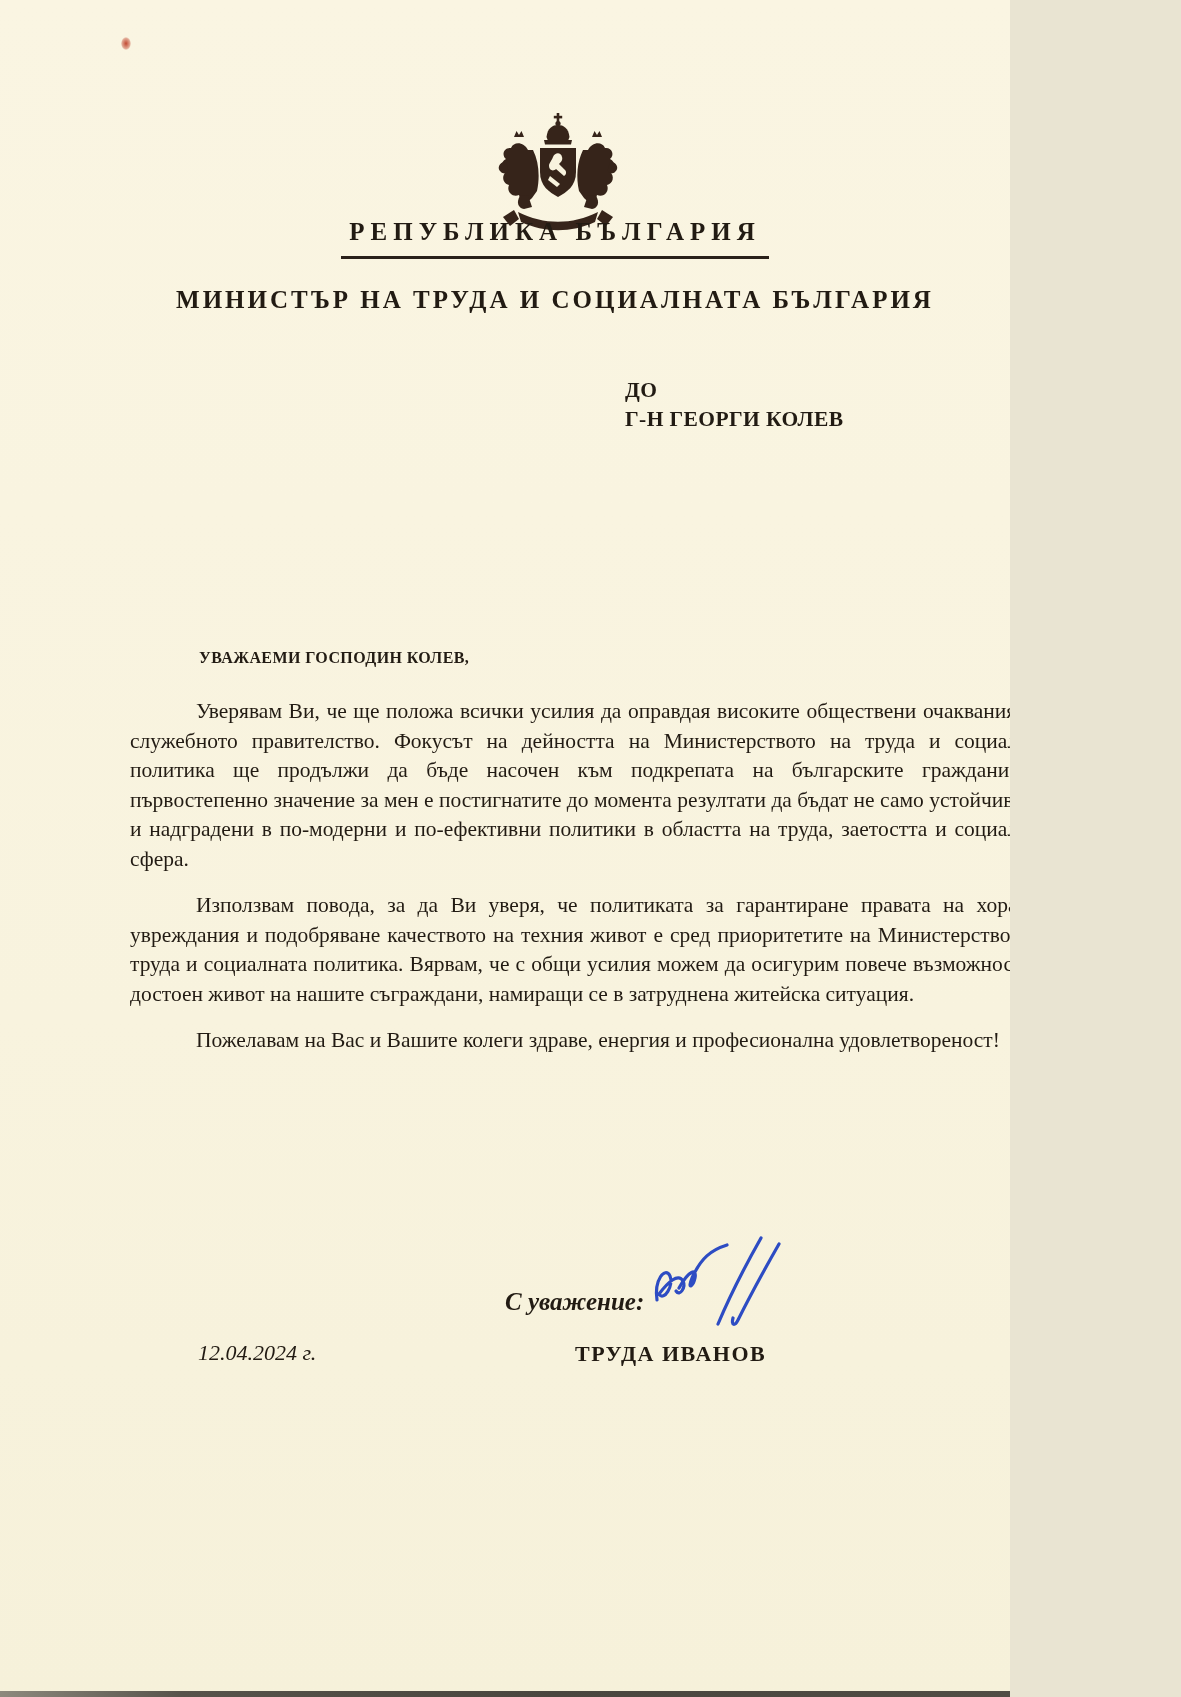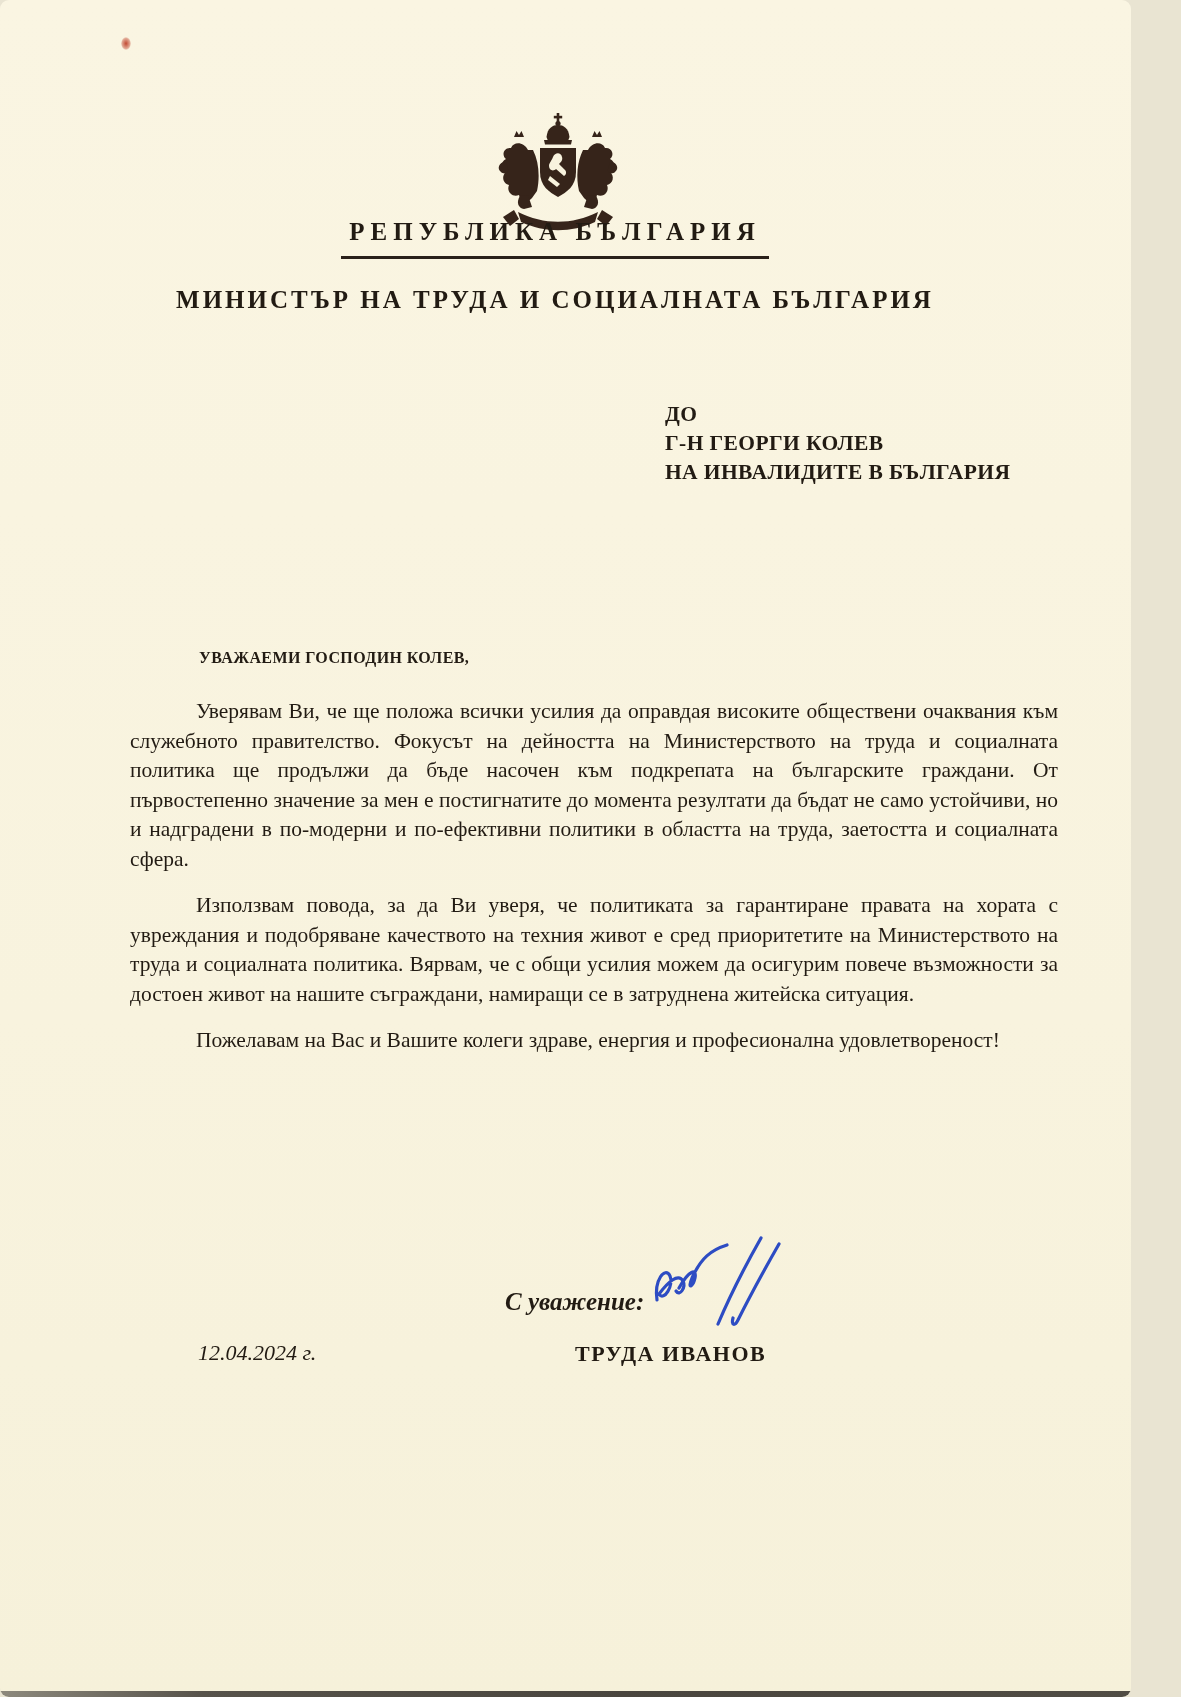--- a/index.html
+++ b/index.html
@@ -3,44 +3,43 @@
 <meta charset="utf-8">
 <style>
   html,body{margin:0;padding:0;}
   body{
     width:1181px;height:1697px;
     background:#e9e4d2;
     font-family:"Liberation Serif","DejaVu Serif",serif;
   }
   .page{
     position:relative;
-    width:1131px;height:1697px;
+    width:1010px;height:1697px;
     background:linear-gradient(180deg,#faf5e2 0%,#f8f3de 60%,#f6f1da 100%);
     color:#221b13;
     overflow:hidden;
-    border-radius:9px;
   }
   
   .emblem{position:absolute;left:494px;top:110px;}
   .republic-wrap{position:absolute;top:218px;left:0;width:1110px;text-align:center;}
   .republic-title{
     display:inline-block;
     font-weight:bold;font-size:25px;letter-spacing:6px;
     padding:0 8px 10px 8px;
     border-bottom:3px solid #2a211a;
     white-space:nowrap;
   }
   .minister-title{
     position:absolute;top:286px;left:0;width:1110px;text-align:center;
     font-weight:bold;font-size:25px;letter-spacing:3px;white-space:nowrap;
   }
   
   .recipient{
-    position:absolute;left:625px;top:400px;
-    font-weight:bold;font-size:21.5px;line-height:29px;letter-spacing:.4px;margin-left:40px;
+    position:absolute;left:625px;top:376px;
+    font-weight:bold;font-size:21.5px;line-height:29px;letter-spacing:.4px;
   }
   
   .salutation{
     position:absolute;left:199px;top:649px;
     font-weight:bold;font-size:16px;letter-spacing:.4px;
   }
   .body-text{
     position:absolute;left:130px;top:697px;width:928px;
     font-size:21.5px;line-height:29.5px;text-align:justify;
   }
@@ -113,21 +112,20 @@
   </div>
 
   <div class="republic-wrap">
     <span class="republic-title">РЕПУБЛИКА БЪЛГАРИЯ</span>
   </div>
   <div class="minister-title">МИНИСТЪР НА ТРУДА И СОЦИАЛНАТА БЪЛГАРИЯ</div>
 
   <div class="recipient">
     <div>ДО</div>
     <div>Г-Н ГЕОРГИ КОЛЕВ</div>
-    <div>НА ИНВАЛИДИТЕ В БЪЛГАРИЯ</div>
   </div>
 
   <div class="salutation">УВАЖАЕМИ ГОСПОДИН КОЛЕВ,</div>
 
   <div class="body-text">
     <p>Уверявам Ви, че ще положа всички усилия да оправдая високите обществени очаквания към служебното правителство. Фокусът на дейността на Министерството на труда и социалната политика ще продължи да бъде насочен към подкрепата на българските граждани. От първостепенно значение за мен е постигнатите до момента резултати да бъдат не само устойчиви, но и надградени в по-модерни и по-ефективни политики в областта на труда, заетостта и социалната сфера.</p>
     <p>Използвам повода, за да Ви уверя, че политиката за гарантиране правата на хората с увреждания и подобряване качеството на техния живот е сред приоритетите на Министерството на труда и социалната политика. Вярвам, че с общи усилия можем да осигурим повече възможности за достоен живот на нашите съграждани, намиращи се в затруднена житейска ситуация.</p>
     <p>Пожелавам на Вас и Вашите колеги здраве, енергия и професионална удовлетвореност!</p>
   </div>
 

